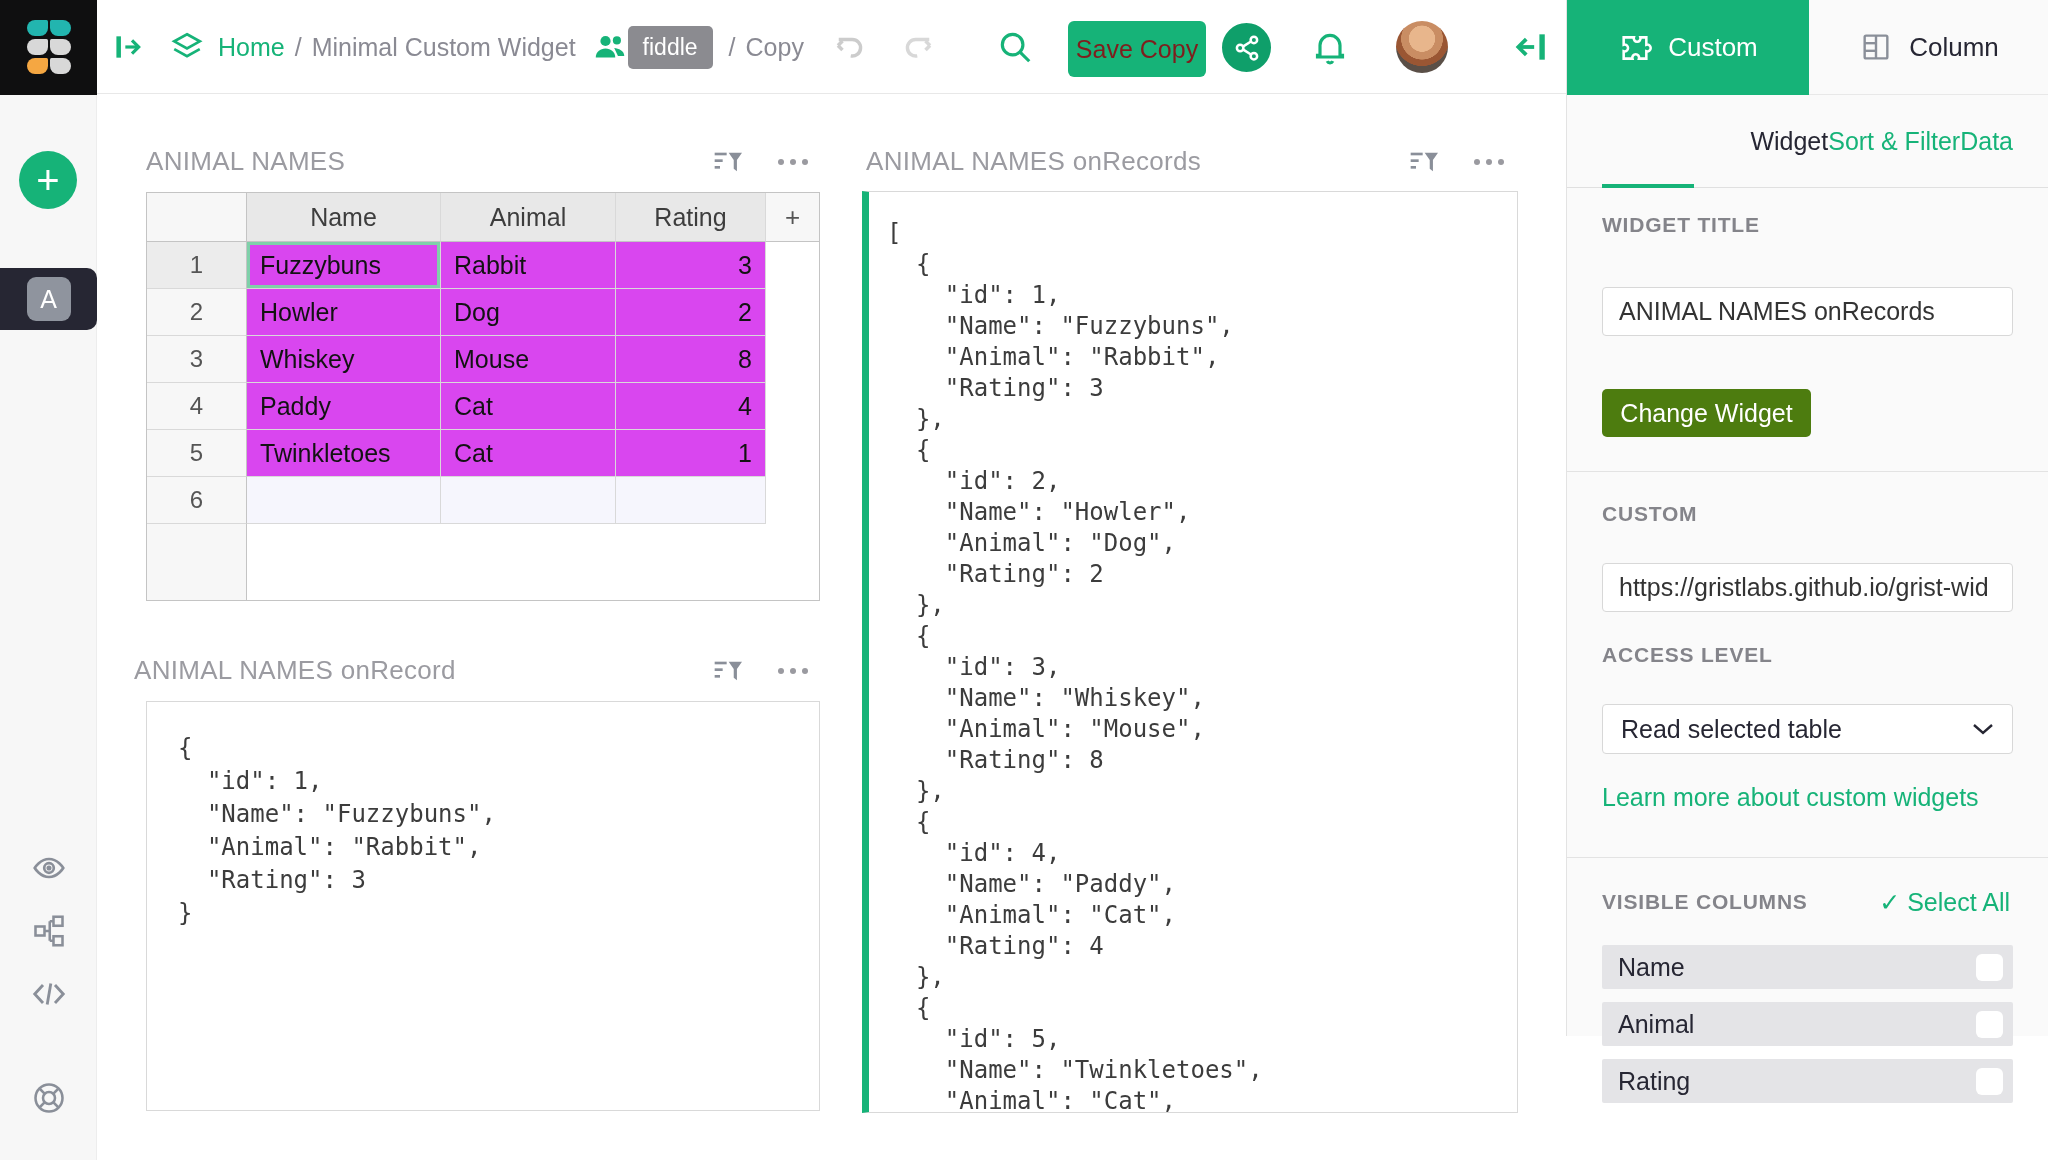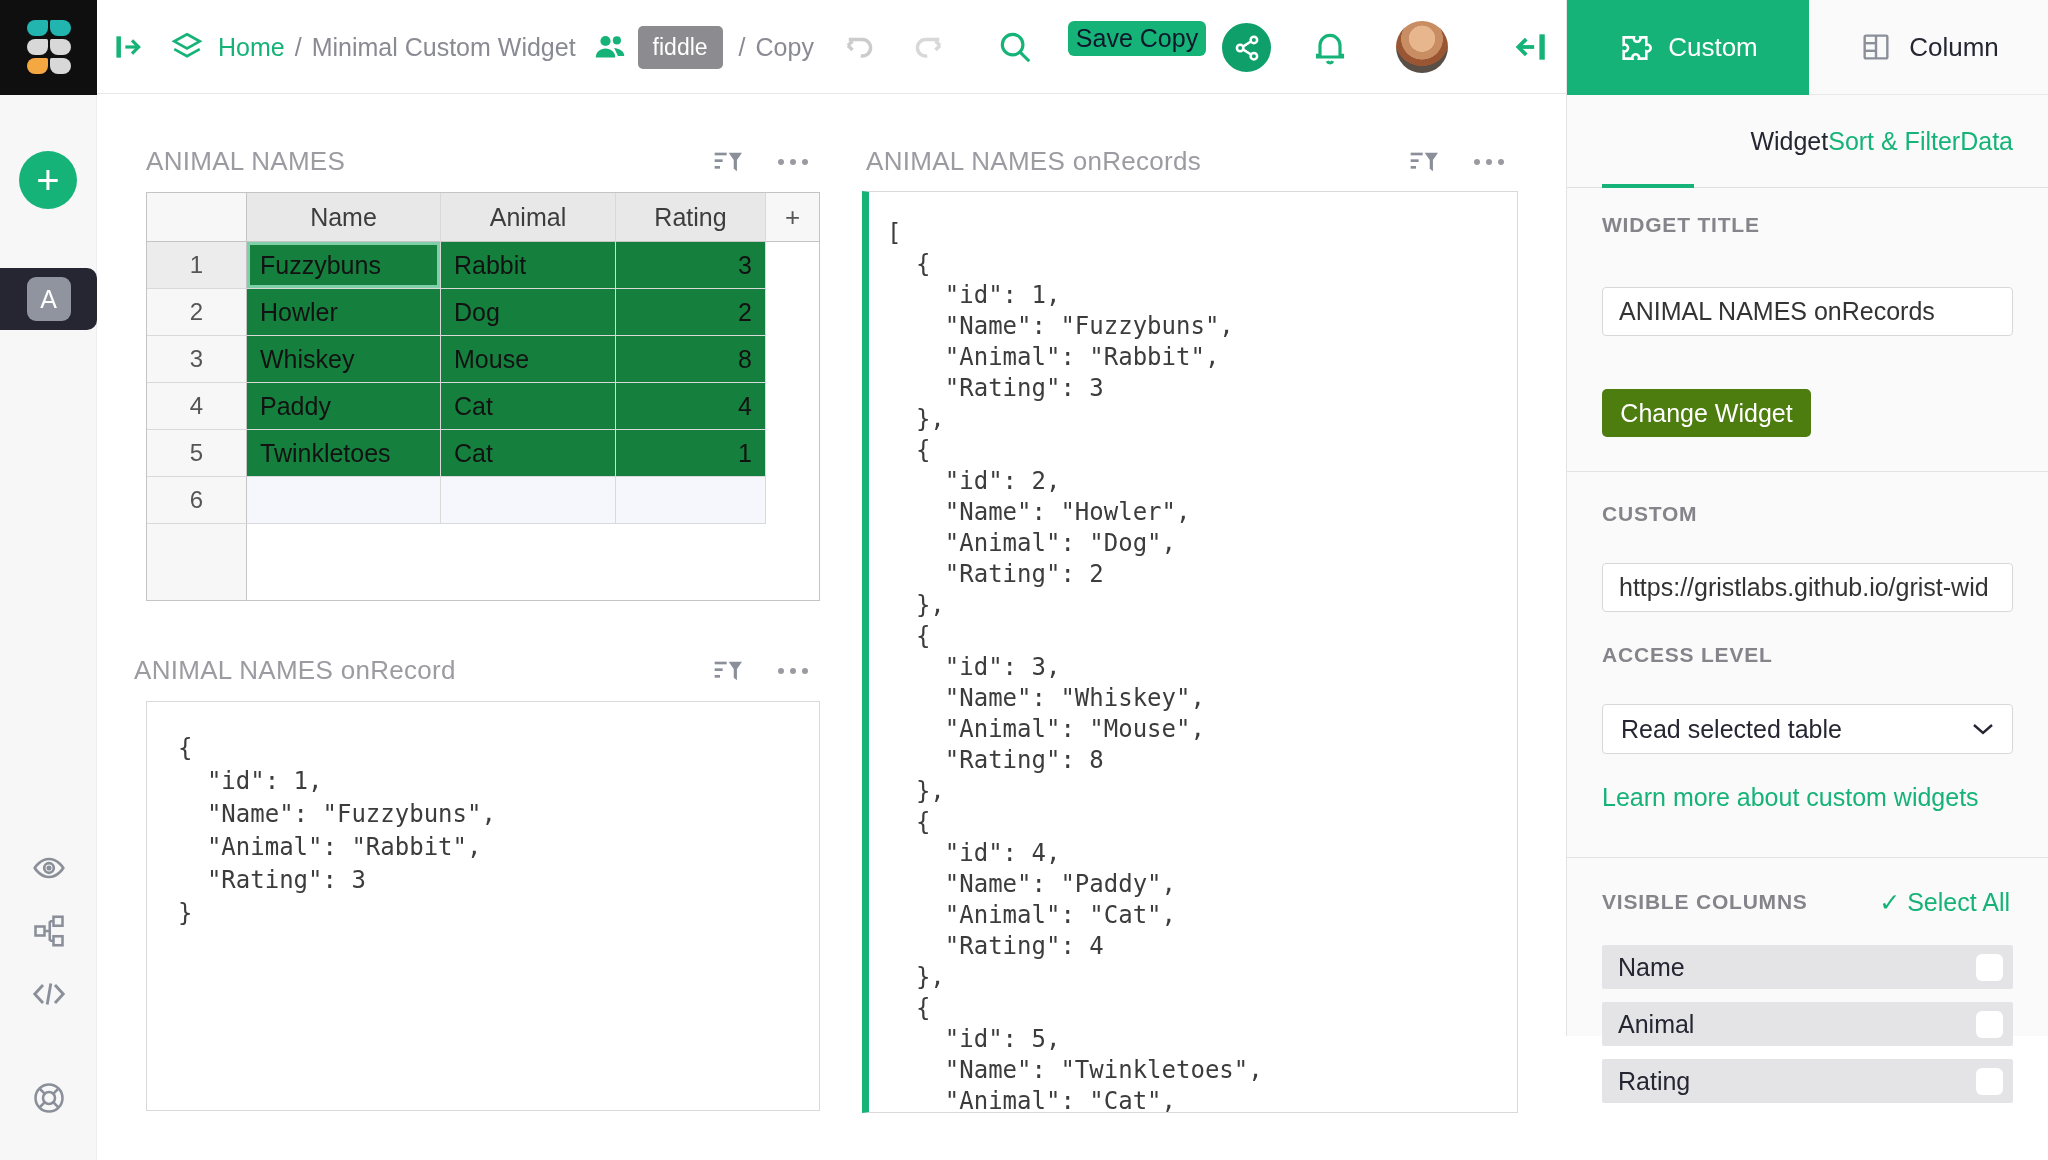--- a/index.html
+++ b/index.html
@@ -15,26 +15,26 @@
   #logo-square { left:0; top:0; width:97px; height:95px; background:#0f0f10; display:flex; align-items:center; justify-content:center; z-index:6; }
   .leafgrid { display:grid; grid-template-columns:21px 21px; grid-auto-rows:17px; gap:2px; }
   .leaf { width:21px; height:16px; }
   .leaf.l { border-radius:16px 3px 16px 16px; }
   .leaf.r { border-radius:3px 16px 16px 16px; }
   .teal { background:#22b5af; } .gray { background:#d8d8d8; } .orange { background:#f5a742; }
 
   #breadcrumb { left:112px; top:0; height:94px; display:flex; align-items:center; font-size:25px; color:#8a8a93; white-space:nowrap; z-index:6;}
   #breadcrumb .sep { margin:0 10px; color:#8a8a93; }
   .crumb-home { color:#16b378; }
-  .badge { background:#8b8b90; color:#fff; font-size:23px; padding:8px 15px; border-radius:5px; margin:0 6px 0 10px; }
+  .badge { background:#8b8b90; color:#fff; font-size:23px; padding:8px 15px; border-radius:5px; margin:0 6px 0 0; }
   .icon-gap { margin-left:26px; margin-right:14px; display:flex; align-items:center;}
   .undo-icons { display:flex; gap:32px; margin-left:28px; align-items:center; }
 
   #search-btn   { left:996px;  top:28px; width:38px; height:38px; z-index:6; cursor:pointer;}
-  #save-copy    { left:1068px; top:21px; width:138px; height:35px; background:#16b378; color:#0f172a; border:none;
+  #save-copy    { left:1068px; top:21px; width:138px; height:56px; background:#16b378; color:#7f1d1d; border:none;
                   border-radius:6px; font-size:25px; font-family:inherit; z-index:6; cursor:pointer;}
   #share-circle { left:1218px; top:19px; width:57px; height:57px; border-radius:50%; background:#0fa06b;
                   background:#0f9f6a; border:4px solid #fff; display:flex; align-items:center; justify-content:center; z-index:7;}
   #bell-btn     { left:1310px; top:27px; width:40px; height:40px; z-index:6;}
   #avatar       { left:1396px; top:21px; width:52px; height:52px; border-radius:50%; z-index:6;
                   background:radial-gradient(circle at 50% 34%, #e8b68c 0 30%, #c98d63 31% 48%, #9a5633 49% 63%, #5a4f47 64% 100%); }
   #collapse-btn { left:1512px; top:28px; width:38px; height:38px; z-index:6;}
 
   
   #left-sidebar { left:0; top:95px; width:97px; height:1065px; background:#f7f7f7; border-right:1px solid #ededed; z-index:4; }
@@ -55,21 +55,21 @@
   
   #grid { left:146px; top:192px; width:674px; height:409px; border:1px solid #c4c4c4; background:#fff; overflow:hidden;
           display:flex; flex-direction:column; }
   .thead { display:flex; height:49px; flex:none; }
   .hcell { border-right:1px solid #d9d9d9; border-bottom:1px solid #c4c4c4; background:#e8e8e8; color:#3d3d3d;
            font-size:25px; display:flex; align-items:center; justify-content:center; }
   .hnum  { width:100px; background:#f7f7f7; border-right:1px solid #c4c4c4;}
   .hname { width:194px; } .hanimal { width:175px; } .hrating { width:150px; }
   .hplus { flex:1; background:#f7f7f7; border-right:none; color:#555; font-size:26px;}
   .trow { display:flex; height:47px; flex:none; }
-  .tcell { border-right:1px solid #d9d9d9; border-bottom:1px solid #d9d9d9; background:#15803d; font-size:25px; color:#121212;
+  .tcell { border-right:1px solid #d9d9d9; border-bottom:1px solid #d9d9d9; background:#d946ef; font-size:25px; color:#121212;
            display:flex; align-items:center; padding:0 13px; overflow:hidden; }
   .cnum { width:100px; justify-content:center; padding:0; background:#f7f7f7; color:#555; font-size:24px; border-right:1px solid #c4c4c4;}
   .cname { width:194px; } .canimal { width:175px; }
   .crating { width:150px; justify-content:flex-end; }
   .cplus { flex:1; border-right:none; border-bottom:none; background:#fff; }
   .rowactive { background:#ececec; }
   .emptyrow { background:#f6f6fd; }
   .selected { box-shadow:inset 0 0 0 3px #7fd0a9; z-index:2; }
   #grid-fill { display:flex; flex:1; }
   #grid-fill .fillnum { width:100px; background:#f7f7f7; border-right:1px solid #c4c4c4; }

